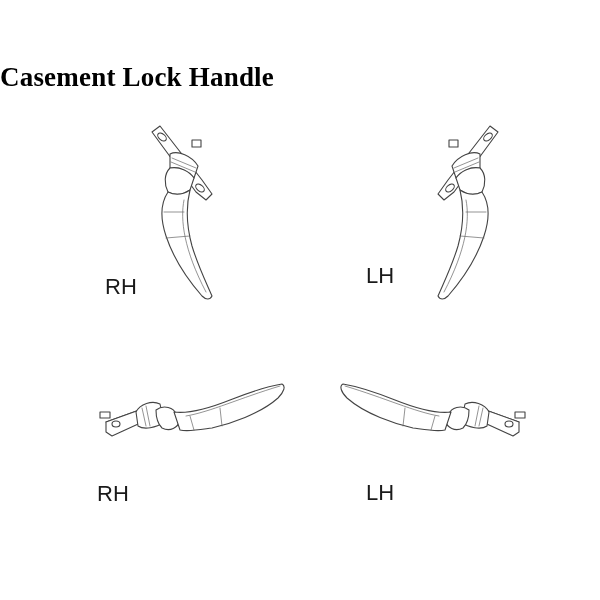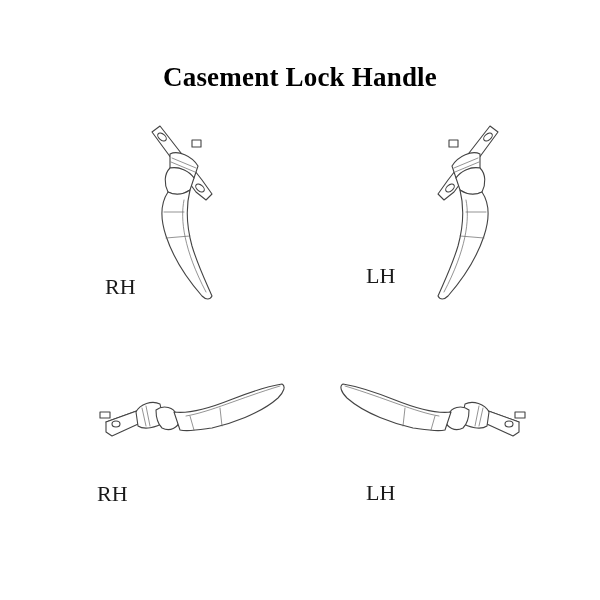--- a/index.html
+++ b/index.html
@@ -1,23 +1,23 @@
 <!DOCTYPE html>
 <html><head>
   <meta charset="utf-8">
   <style>
     html, body { margin: 0; padding: 0; background: #ffffff; }
     body { width: 600px; height: 600px; position: relative; overflow: hidden; }
     .title {
-      position: absolute; left: 0; top: 62px; width: 600px; text-align: center;
+      position: absolute; left: 0; top: 62px; width: 600px; text-align: left;
       font-family: "Liberation Serif", serif; font-weight: bold; font-size: 27px;
       color: #000000; letter-spacing: 0.2px;
     }
     .label {
-      position: absolute; font-family: Liberation Serif, serif;
+      position: absolute; font-family: Liberation Sans, sans-serif;
       font-size: 22px; color: #1a1a1a; line-height: 1;
     }
     svg.fig { position: absolute; overflow: visible; }
     svg.fig path, svg.fig rect, svg.fig ellipse, svg.fig line {
       fill: #ffffff; stroke: #444; stroke-width: 1.1; stroke-linejoin: round; stroke-linecap: round;
     }
     svg.fig .thin { stroke-width: 0.7; fill: none; stroke: #666; }
   </style>
 </head>
 <body>

